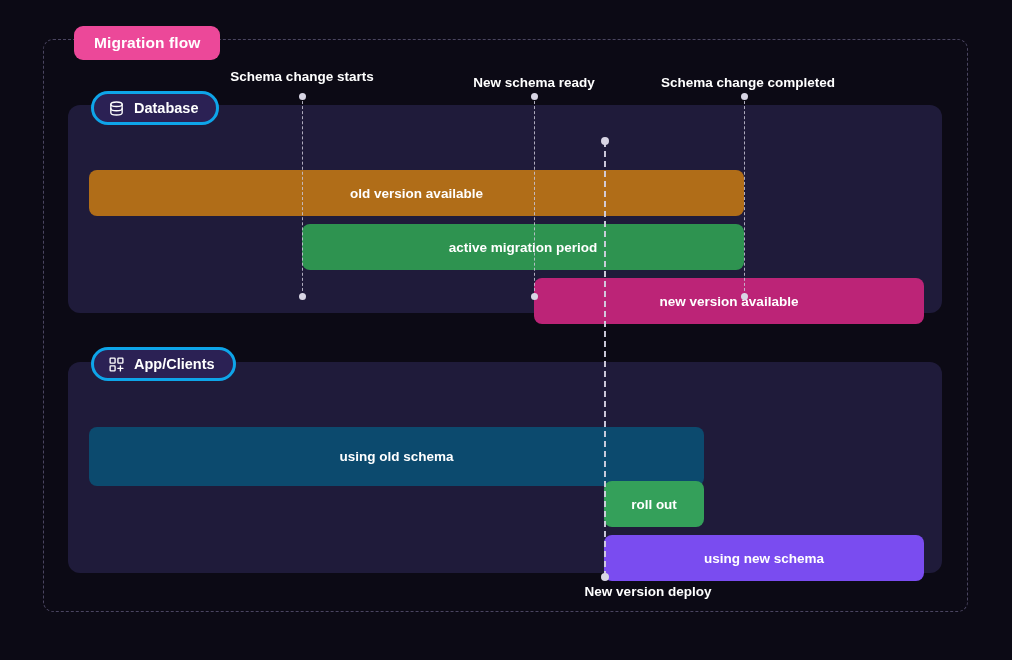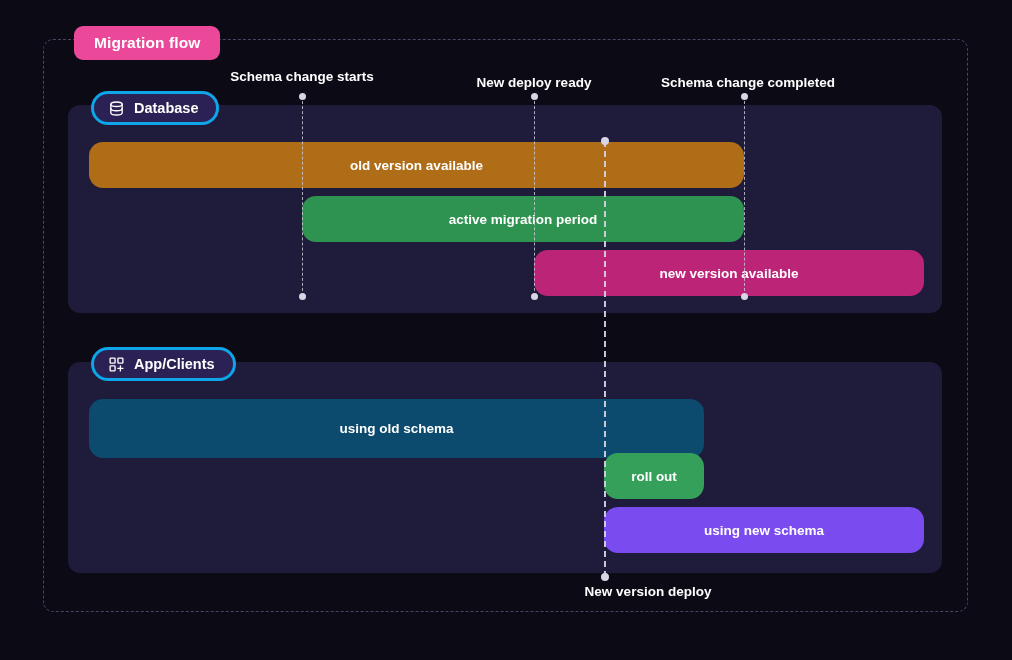--- a/index.html
+++ b/index.html
@@ -129,27 +129,28 @@
   .marker-deploy .m-dot { width: 8px; height: 8px; left: -3px; }
   .marker-deploy .m-dot.top { top: -4px; }
   .marker-deploy .m-dot.bot { bottom: -4px; }
 
   
   .bar {
     position: absolute;
     display: flex;
     align-items: center;
     justify-content: center;
-    border-radius: 14px;
+    border-radius: 8px;
     color: #ffffff;
     font-size: 13.5px;
     font-weight: bold;
     z-index: 12;
     box-sizing: border-box;
     text-align: center;
+    margin-top: 28px;
   }
   .bar-label { pointer-events: none; }
 </style>
 </head>
 <body>
 
 <div class="stage">
 
   <div class="outer-frame"></div>
 
@@ -211,21 +212,21 @@
   <div class="marker-label" style="left:302px; top:69px;">
     <span>Schema change starts</span>
   </div>
   <div class="marker" style="left:302px; top:96px; height:200px;">
     <div class="m-line"></div>
     <div class="m-dot top"></div>
     <div class="m-dot bot"></div>
   </div>
 
   <div class="marker-label" style="left:534px; top:75px;">
-    <span>New deploy ready</span>
+    <span>New schema ready</span>
   </div>
   <div class="marker" style="left:534px; top:96px; height:200px;">
     <div class="m-line"></div>
     <div class="m-dot top"></div>
     <div class="m-dot bot"></div>
   </div>
 
   <div class="marker-label" style="left:748px; top:75px;">
     <span>Schema change completed</span>
   </div>

